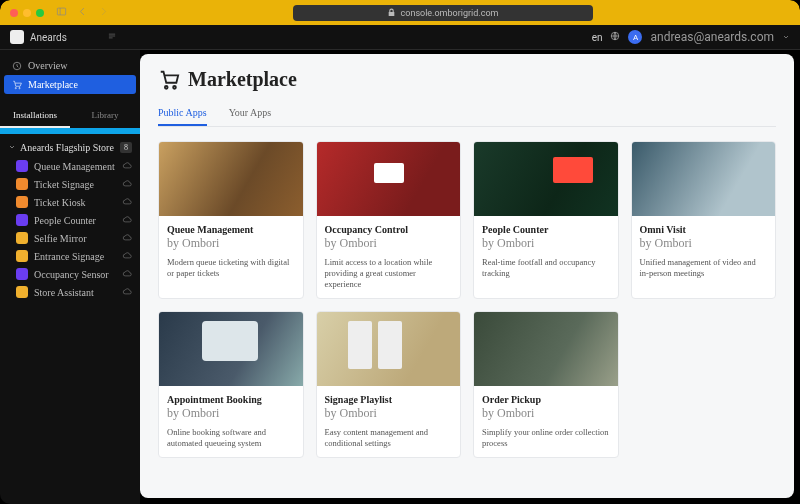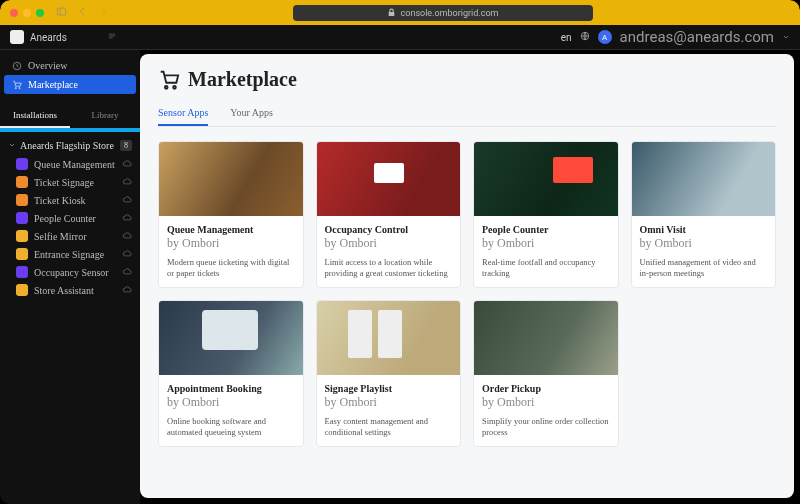--- a/index.html
+++ b/index.html
@@ -28,37 +28,37 @@
   .topbar {
     height: 25px; background: #111; display: flex; align-items: center; padding: 0 10px;
     color: #ccc; font-size: 10px; border-bottom: 1px solid #2a2a2a;
   }
   .workspace-chip {
     width: 14px; height: 14px; background: #eee; border-radius: 3px; margin-right: 6px;
   }
   .topbar-right { margin-left: auto; display: flex; align-items: center; gap: 8px; }
   .avatar { width: 14px; height: 14px; background: #3b6cf0; color: #fff; border-radius: 50%;
     display: flex; align-items: center; justify-content: center; font-size: 8px; }
-  .email { color: #999; font-size: 15px; }
+  .email { color: #999; font-size: 12px; }
 
   
   .app { display: flex; height: calc(504px - 50px); font-family: Liberation Serif, serif; }
 
   
   .sidebar { width: 140px; background: #111; color: #aaa; font-size: 10px; display: flex; flex-direction: column; }
   .nav { padding: 6px 4px; }
   .nav-item {
     display: flex; align-items: center; gap: 6px; padding: 4px 8px;
     border-radius: 3px; cursor: pointer; color: #bbb;
   }
   .nav-item.active { background: #1f5fe0; color: #fff; }
   .nav-item svg { width: 10px; height: 10px; }
 
   .side-tabs {
-    display: flex; border-bottom: 4px solid #0ea5e9; margin-top: 4px;
+    display: flex; border-bottom: 6px solid #0ea5e9; margin-top: 4px;
     font-size: 9px; color: #888;
   }
   .side-tab { flex: 1; text-align: center; padding: 6px 0; cursor: pointer; }
   .side-tab.active { color: #eee; border-bottom: 2px solid #eee; }
 
   .tree { padding: 4px 2px; overflow: auto; }
   .tree-root {
     display: flex; align-items: center; gap: 4px; padding: 4px 6px; color: #ddd;
     font-weight: 500; cursor: pointer;
   }
@@ -291,39 +291,39 @@
     <div class="page-title">
       <svg viewBox="0 0 24 24" fill="none" stroke="#222" stroke-width="2">
         <circle cx="9" cy="20" r="1.5"></circle>
           <circle cx="18" cy="20" r="1.5"></circle>
         <path d="M3 3h3l3 12h11l2-8H7"></path>
       </svg>
       <span>Marketplace</span>
     </div>
 
     <div class="mp-tabs">
-      <div class="mp-tab active">Sensor Apps</div>
+      <div class="mp-tab active">Public Apps</div>
       <div class="mp-tab">Your Apps</div>
     </div>
 
     <div class="grid" id="app-grid">
         <div class="card">
           <div class="thumb t0"></div>
           <div class="card-body">
             <div class="card-title">Queue Management</div>
             <div class="card-vendor">by Ombori</div>
             <div class="card-desc">Modern queue ticketing with digital or paper tickets</div>
           </div>
         </div>
         <div class="card">
           <div class="thumb t1"></div>
           <div class="card-body">
             <div class="card-title">Occupancy Control</div>
             <div class="card-vendor">by Ombori</div>
-            <div class="card-desc">Limit access to a location while providing a great customer ticketing</div>
+            <div class="card-desc">Limit access to a location while providing a great customer experience</div>
           </div>
         </div>
         <div class="card">
           <div class="thumb t2"></div>
           <div class="card-body">
             <div class="card-title">People Counter</div>
             <div class="card-vendor">by Ombori</div>
             <div class="card-desc">Real-time footfall and occupancy tracking</div>
           </div>
         </div>

